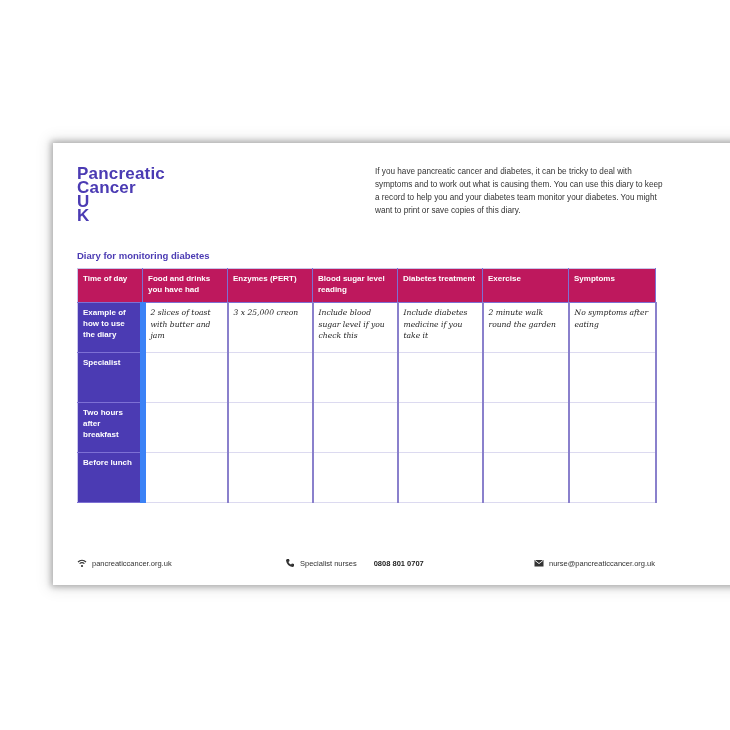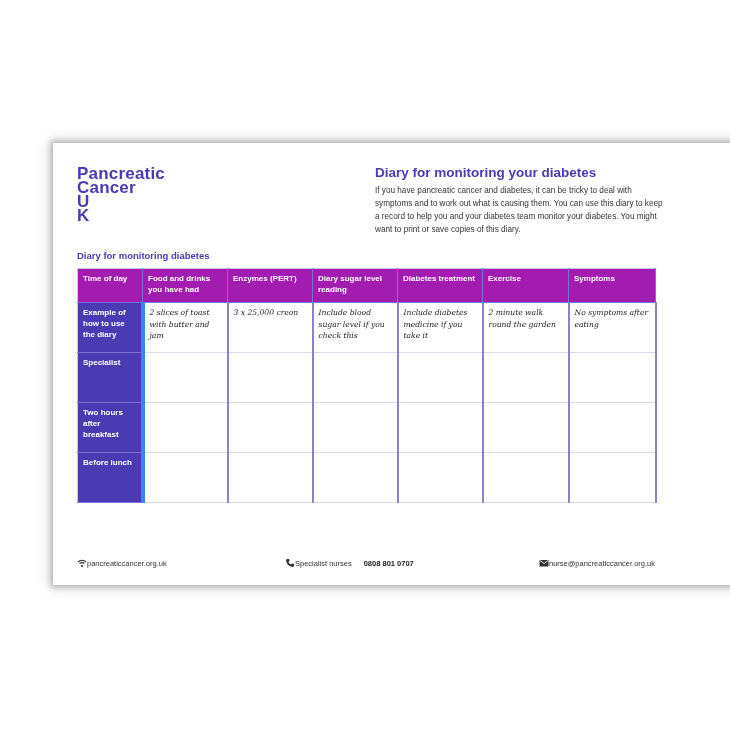--- a/index.html
+++ b/index.html
@@ -33,59 +33,58 @@
     .table-wrap { position: absolute; left: 24px; top: 125px; width: 578px; }
     table {
       border-collapse: collapse; width: 578px; table-layout: fixed;
     }
     th, td {
       vertical-align: top; text-align: left; padding: 4px 5px;
       border-right: 2px solid #8a80cc; border-bottom: 1px solid #dcdaf0;
       font-size: 8px; line-height: 11px;
     }
     th {
-      background: #a21caf; color: #fff; font-weight: bold; height: 25px;
+      background: #be185d; color: #fff; font-weight: bold; height: 25px;
       border-right: 1px solid #7d70d4; border-bottom: 1px solid #7d70d4;
     }
     td.rowhead {
       background: #4b3bb3; color: #fff; font-weight: bold;
-      border-right: 4px solid #3b82f6; border-bottom: 1px solid #7d70d4;
+      border-right: 6px solid #3b82f6; border-bottom: 1px solid #7d70d4;
     }
     tr.example td { height: 41px; }
     tr.blank td { height: 41px; }
     td.hand {
       font-family: "DejaVu Serif", serif; font-style: italic;
       color: #222; font-size: 7.6px; line-height: 11.5px;
     }
     table { border: 1px solid #c9c5ea; }
     .footer {
       position: absolute; left: 24px; top: 415px; width: 578px; height: 14px;
       font-size: 7.5px; color: #333;
     }
-    .footer .item { position: absolute; top: 0; display: flex; align-items: center; }
+    .footer .item { position: absolute; top: 0; display: flex; align-items: center; gap: 5px; }
     .footer .web { left: 0; }
     .footer .phone { left: 208px; }
     .footer .email { right: 0; }
     .footer b { color: #222; margin-left: 12px; }
     .ico { width: 10px; height: 10px; display: inline-block; }
   </style>
 </head>
 <body>
 
 <div class="card">
 
   <div class="logo">
     <span>Pancreatic</span>
     <span>Cancer</span>
     <span>U</span>
     <span>K</span>
   </div>
 
   <div class="intro">
-    <h1 class="intro-title">Diary for monitoring your diabetes</h1>
     <p class="intro-body">If you have pancreatic cancer and diabetes, it can be tricky to deal with symptoms and to work out what is causing them. You can use this diary to keep a record to help you and your diabetes team monitor your diabetes. You might want to print or save copies of this diary.</p>
   </div>
 
   <div class="section-title">Diary for monitoring diabetes</div>
 
   <div class="table-wrap">
     <table>
       <colgroup>
         <col style="width:65px">
           <col style="width:85px">
@@ -93,21 +92,21 @@
           <col style="width:85px">
           <col style="width:85px">
           <col style="width:86px">
           <col style="width:87px">
       </colgroup>
       <thead>
         <tr>
           <th>Time of day</th>
           <th>Food and drinks you have had</th>
           <th>Enzymes (PERT)</th>
-          <th>Diary sugar level reading</th>
+          <th>Blood sugar level reading</th>
           <th>Diabetes treatment</th>
           <th>Exercise</th>
           <th>Symptoms</th>
         </tr>
       </thead>
       <tbody>
         <tr class="example">
           <td class="rowhead">Example of how to use the diary</td>
           <td class="hand">2 slices of toast with butter and jam</td>
           <td class="hand">3 x 25,000 creon</td>

